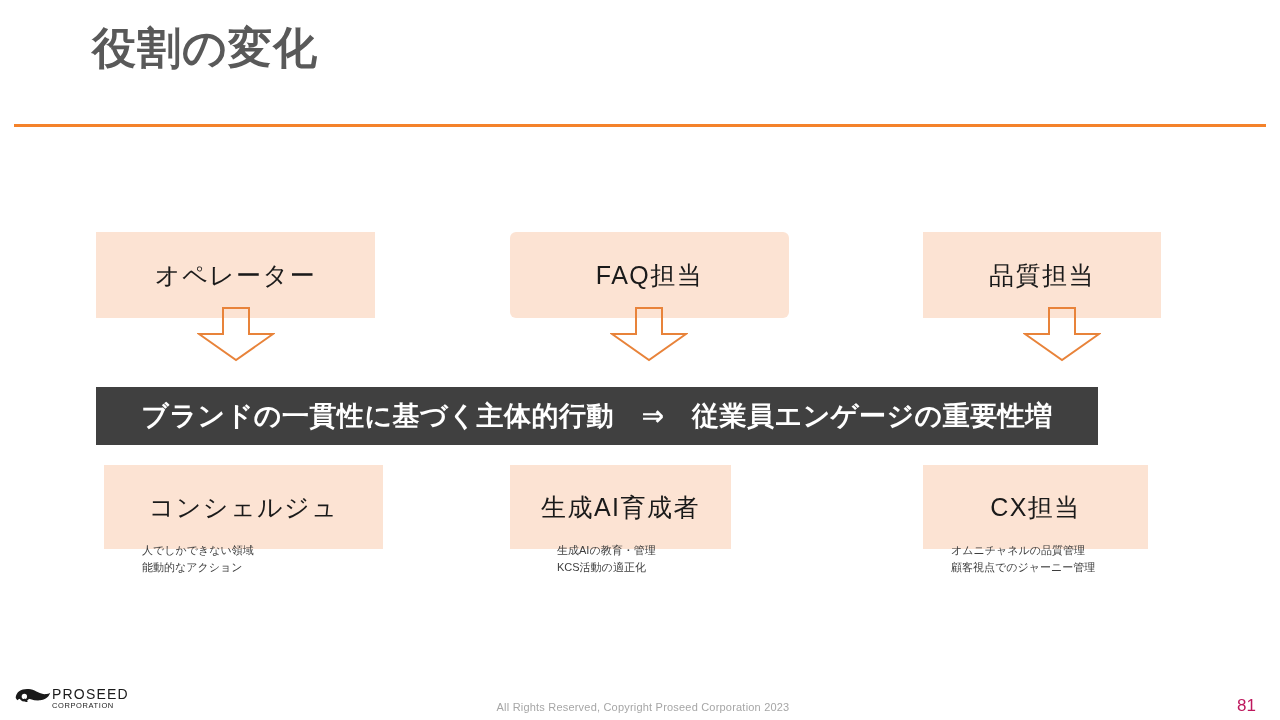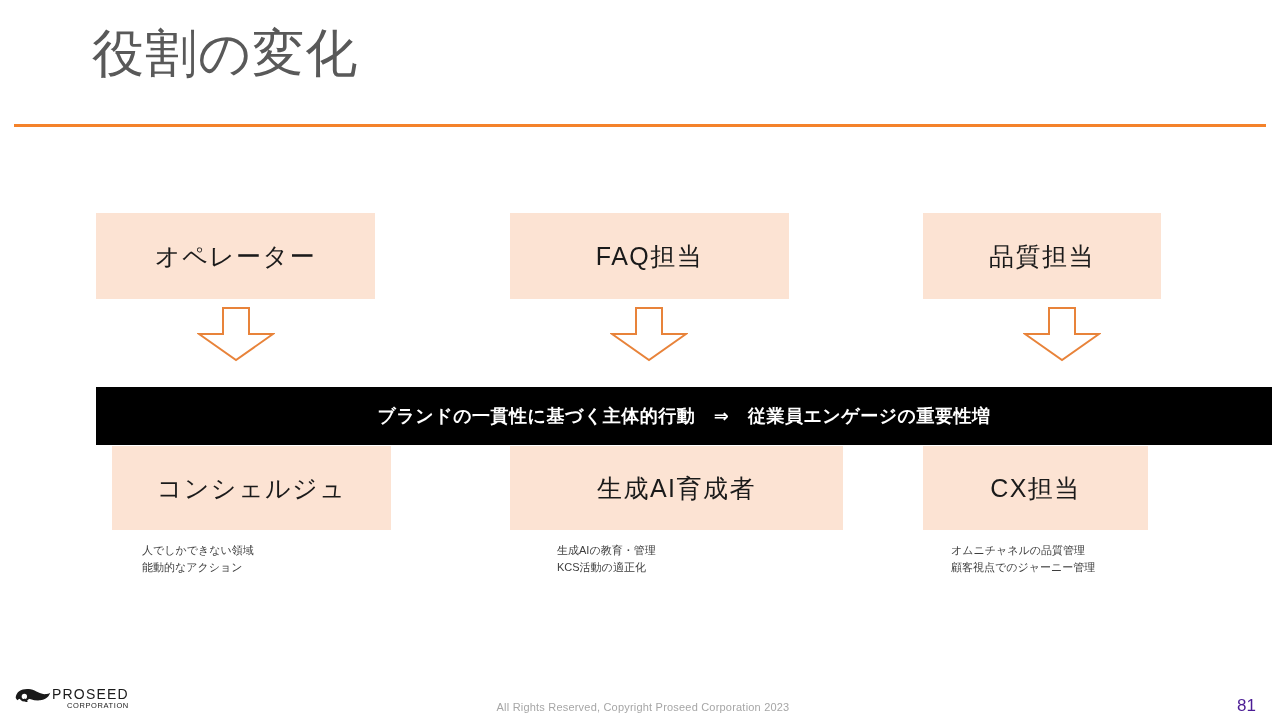--- a/index.html
+++ b/index.html
@@ -16,24 +16,24 @@
     height: 720px;
     background: #ffffff;
     overflow: hidden;
   }
 
   
   .slide-title {
     position: absolute;
     left: 92px;
     top: 22px;
-    font-size: 52px;
+    font-size: 44px;
     line-height: 1.2;
     color: #595959;
-    font-weight: 400;
+    font-weight: 700;
     letter-spacing: 1px;
     white-space: nowrap;
   }
   .title-rule {
     position: absolute;
     left: 14px;
     top: 124px;
     width: 1252px;
     height: 3px;
     background: #F4822A;
@@ -43,56 +43,57 @@
   .role-box {
     position: absolute;
     background: #FCE3D3;
     display: flex;
     align-items: center;
     justify-content: center;
     color: #1a1a1a;
     font-size: 25px;
     letter-spacing: 1.5px;
     box-sizing: border-box;
+    margin-top: 19px;
   }
   .top-row .role-box { height: 86px; top: 213px; }
   .tb-0 { left: 96px;  width: 279px; }
-  .tb-1 { left: 510px; width: 279px; }
+  .tb-1 { left: 510px; width: 279px; border-radius: 6px; }
   .tb-2 { left: 923px; width: 238px; }
 
   
   .arrow {
     position: absolute;
     top: 306px;
     width: 78px;
     height: 56px;
   }
   .ar-0 { left: 197px; }
   .ar-1 { left: 610px; }
   .ar-2 { left: 1023px; }
 
   
   .bottom-row .role-box { height: 84px; top: 446px; }
-  .bb-0 { left: 112px;  width: 279px; }
-  .bb-1 { left: 510px; width: 333px; }
+  .bb-0 { left: 104px;  width: 279px; }
+  .bb-1 { left: 510px; width: 221px; }
   .bb-2 { left: 923px; width: 225px; }
 
   
   .banner {
     position: absolute;
     left: 96px;
     top: 387px;
-    width: 1176px;
+    width: 1002px;
     height: 58px;
-    background: #000000;
+    background: #404040;
     display: flex;
     align-items: center;
     justify-content: center;
     color: #ffffff;
-    font-size: 18px;
+    font-size: 27px;
     font-weight: bold;
     letter-spacing: 0.5px;
     white-space: pre;
     z-index: 5;
   }
 
   
   .caption {
     position: absolute;
     font-size: 11px;
@@ -114,21 +115,21 @@
     font-size: 11px;
     color: #a6a6a6;
     letter-spacing: 0.2px;
     padding-left: 6px;
   }
   .page-number {
     position: absolute;
     right: 24px;
     top: 696px;
     font-size: 17px;
-    color: #4c1d95;
+    color: #be185d;
   }
 
   
   .logo {
     position: absolute;
     left: 14px;
     top: 687px;
     display: flex;
     align-items: center;
   }
@@ -138,21 +139,20 @@
     font-size: 14px;
     letter-spacing: 1.2px;
     color: #1a1a1a;
     font-weight: 400;
   }
   .logo-sub {
     font-size: 7.5px;
     letter-spacing: 0.6px;
     color: #1a1a1a;
     margin-top: 1px;
-    text-align: right;
   }
 </style>
 </head>
 <body>
 
 <div class="slide">
 
   <div class="slide-title">役割の変化</div>
   <div class="title-rule"></div>
 

